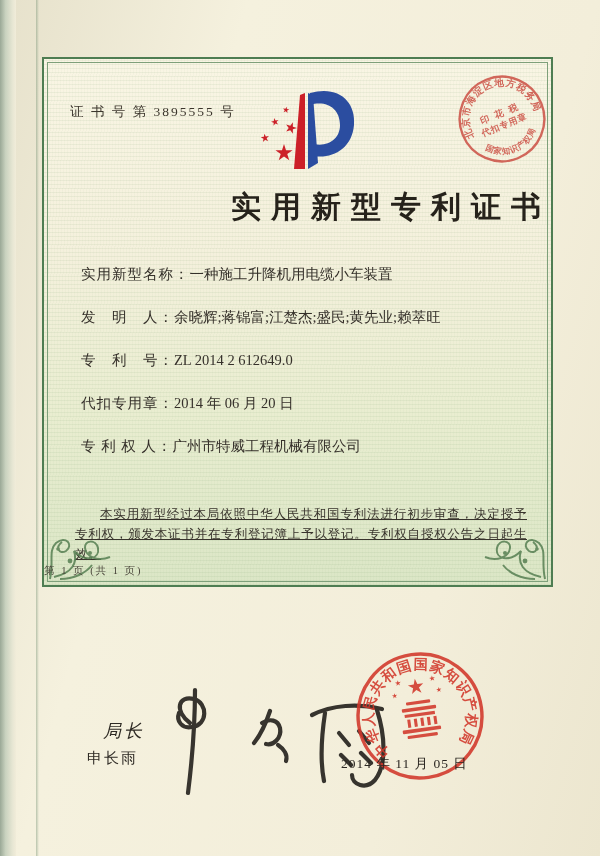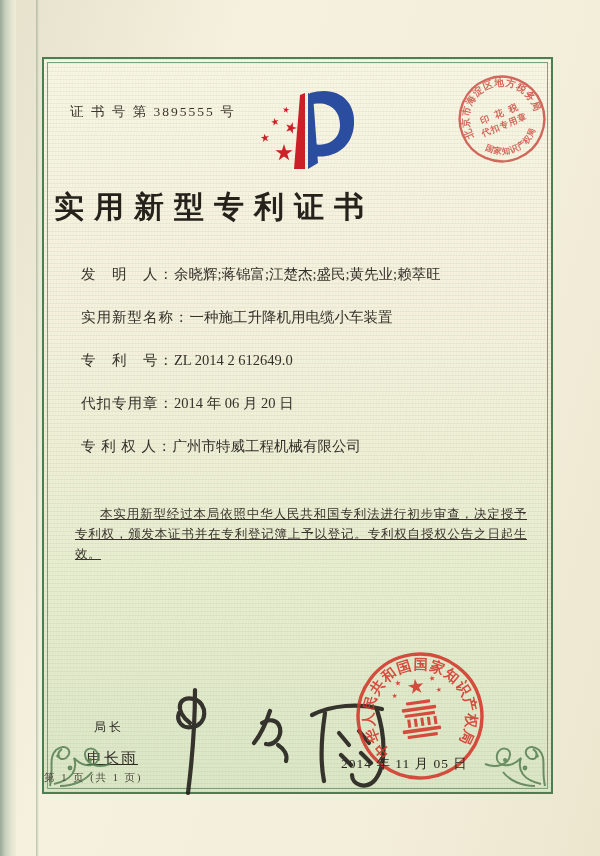--- a/index.html
+++ b/index.html
@@ -8,51 +8,51 @@
     font-family:"Liberation Serif","DejaVu Serif",serif;
     background:linear-gradient(105deg,#e6e1cb,#f5f1de 30%,#f3eeda 72%,#ece6cf);
   }
   .spine{
     position:absolute;left:0;top:0;width:16px;height:856px;
     background:linear-gradient(90deg,#9aa896,#c9d2bf 35%,#e8e7d4 80%,#f1ecd9);
   }
   .spine-line{position:absolute;left:36px;top:0;width:3px;height:856px;
     background:linear-gradient(90deg,rgba(110,140,110,.45),rgba(110,140,110,0));}
   .page{
-    position:absolute;left:42px;top:57px;width:511px;height:737px;
+    position:absolute;left:42px;top:57px;width:511px;height:530px;
     border:2px solid #4e7d52;
     background:
       repeating-linear-gradient(92deg, rgba(255,255,255,0) 0 2px, rgba(140,175,125,.05) 2px 3px),
       repeating-linear-gradient(0deg, rgba(120,160,110,.10) 0 1px, rgba(0,0,0,0) 1px 4px),
       linear-gradient(180deg,#f9f5e4 0%,#f4f0dc 38%,#e9edd0 68%,#dbe6c6 100%);
     box-sizing:border-box;
   }
   .page::before{
     content:"";position:absolute;inset:3px;border:1px solid #7ea07a;pointer-events:none;
   }
   .cert-no{
     position:absolute;left:26px;top:44px;font-size:13.5px;letter-spacing:2px;color:#3c362d;
   }
   .logo{position:absolute;left:200px;top:22px;width:125px;height:108px;}
   .tax-stamp{position:absolute;right:3px;top:14px;width:92px;height:92px;opacity:.8;}
   .title{
-    position:absolute;left:0;top:128px;width:100%;text-align:left;
+    position:absolute;left:0;top:128px;width:100%;text-align:right;
     font-size:30px;font-weight:600;letter-spacing:10px;text-indent:10px;color:#26221b;
   }
   .fields{position:absolute;left:37px;top:206px;width:440px;}
   .field-row{height:43px;font-size:14.5px;color:#35302a;white-space:nowrap;}
   .field-row .lab{letter-spacing:1px;}
   .paras{position:absolute;left:31px;top:446px;width:452px;color:#38332c;}
   .paras p{
     margin:0;font-size:12.5px;line-height:1.58;text-align:justify;text-indent:2em;
     letter-spacing:.5px;
     text-decoration:underline;
   }
-  .sig-role{position:absolute;left:50px;top:660px;font-size:12px;letter-spacing:3px;color:#2e2a24;}
-  .sig-name{position:absolute;left:43px;top:690px;font-size:15px;letter-spacing:2px;color:#2e2a24;text-decoration:underline;}
+  .sig-role{position:absolute;left:59px;top:660px;font-size:18px;letter-spacing:3px;color:#2e2a24;font-style:italic;}
+  .sig-name{position:absolute;left:43px;top:690px;font-size:15px;letter-spacing:2px;color:#2e2a24;}
   .sig-script{position:absolute;left:100px;top:628px;width:262px;height:118px;}
   .office-seal{position:absolute;left:310px;top:591px;width:132px;height:132px;opacity:.88;}
   .issue-date{position:absolute;left:297px;top:696px;font-size:13.5px;color:#2b2722;letter-spacing:1px;z-index:5;}
   .footer{
     position:absolute;left:0;bottom:7px;width:100%;text-align:left;
     font-size:10.5px;letter-spacing:2px;color:#4a463b;
   }
   .orn{position:absolute;bottom:2px;width:78px;height:78px;}
   .orn.left{left:2px;}
   .orn.right{right:2px;transform:scaleX(-1);}
@@ -97,24 +97,24 @@
       </text>
       <text x="50" y="47" text-anchor="middle" font-size="10" letter-spacing="2" font-weight="bold">印 花 税</text>
       <text x="50" y="60" text-anchor="middle" font-size="9.5" letter-spacing="1" font-weight="bold">代扣专用章</text>
     </g>
   </svg>
 
   <div class="title">实用新型专利证书</div>
 
   <div class="fields">
     <div class="field-row">
+      <span class="lab">实用新型名称：</span><span class="val">一种施工升降机用电缆小车装置</span>
+    </div>
+    <div class="field-row">
       <span class="lab">发　明　人：</span><span class="val">余晓辉;蒋锦富;江楚杰;盛民;黄先业;赖萃旺</span>
-    </div>
-    <div class="field-row">
-      <span class="lab">实用新型名称：</span><span class="val">一种施工升降机用电缆小车装置</span>
     </div>
     <div class="field-row">
       <span class="lab">专　利　号：</span><span class="val">ZL 2014 2 612649.0</span>
     </div>
     <div class="field-row">
       <span class="lab">代扣专用章：</span><span class="val">2014 年 06 月 20 日</span>
     </div>
     <div class="field-row">
       <span class="lab">专 利 权 人：</span><span class="val">广州市特威工程机械有限公司</span>
     </div>

